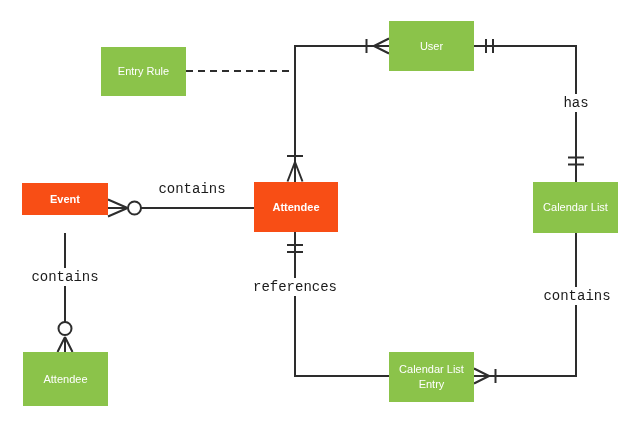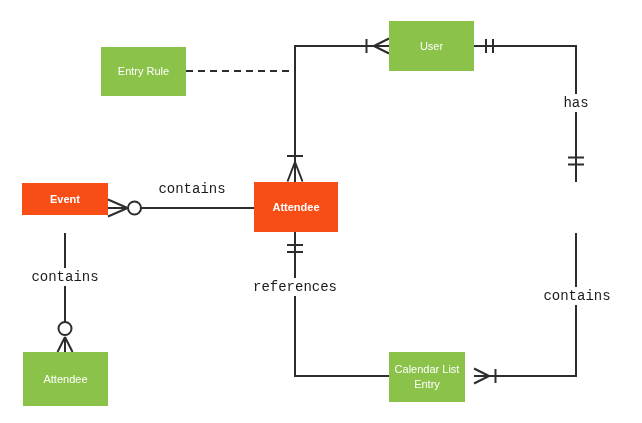--- a/index.html
+++ b/index.html
@@ -16,21 +16,21 @@
     box-sizing:border-box;
   }
   .entity.green{background:#8bc34a;}
   .entity.orange{background:#f84e15;font-weight:bold;}
   .e-access-rule{left:101px;top:47px;width:85px;height:49px;}
   .e-user{left:389px;top:21px;width:85px;height:50px;}
   .e-event{left:22px;top:183px;width:86px;height:32px;}
   .e-calendar{left:254px;top:182px;width:84px;height:50px;}
   .e-calendar-list{left:533px;top:182px;width:85px;height:51px;}
   .e-attendee{left:23px;top:352px;width:85px;height:54px;}
-  .e-cal-list-entry{left:389px;top:352px;width:76px;height:50px;}
+  .e-cal-list-entry{left:389px;top:352px;width:85px;height:50px;}
   .edge-label{
     position:absolute;transform:translate(-50%,-50%);background:#ffffff;
     padding:1px 4px;font-size:14px;color:#1b1b1b;white-space:nowrap;font-family:Liberation Mono, monospace;
   }
   .l-has-access{left:295px;top:122px;}
   .l-contains-events{left:192px;top:189px;}
   .l-has{left:576px;top:103px;}
   .l-contains-entries{left:577px;top:296px;}
   .l-references{left:295px;top:287px;}
   .l-invites{left:65px;top:277px;}
@@ -89,20 +89,23 @@
   </div>
   <div class="entity green e-user">
     <span>User</span>
   </div>
   <div class="entity orange e-event">
     <span>Event</span>
   </div>
   <div class="entity orange e-calendar">
     <span>Attendee</span>
   </div>
+  <div class="entity green e-calendar-list">
+    <span>Calendar List</span>
+  </div>
   <div class="entity green e-attendee">
     <span>Attendee</span>
   </div>
   <div class="entity green e-cal-list-entry">
     <span>Calendar List Entry</span>
   </div>
 
   <span class="edge-label l-contains-events">contains</span>
   <span class="edge-label l-has">has</span>
   <span class="edge-label l-contains-entries">contains</span>

